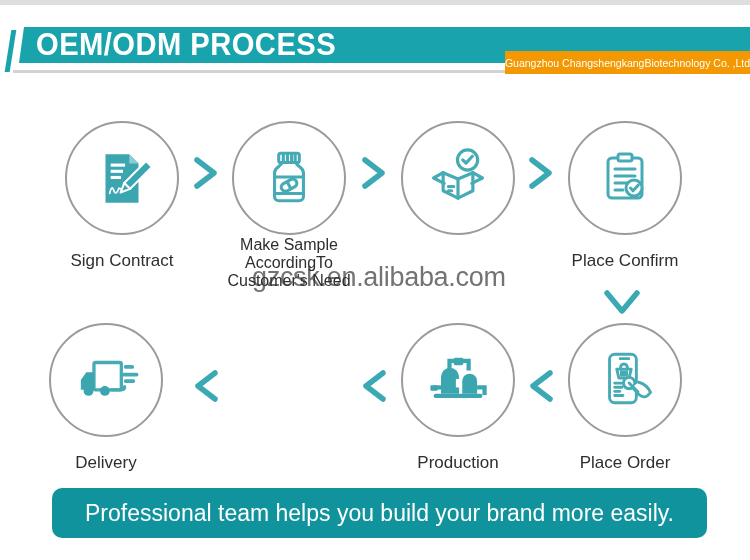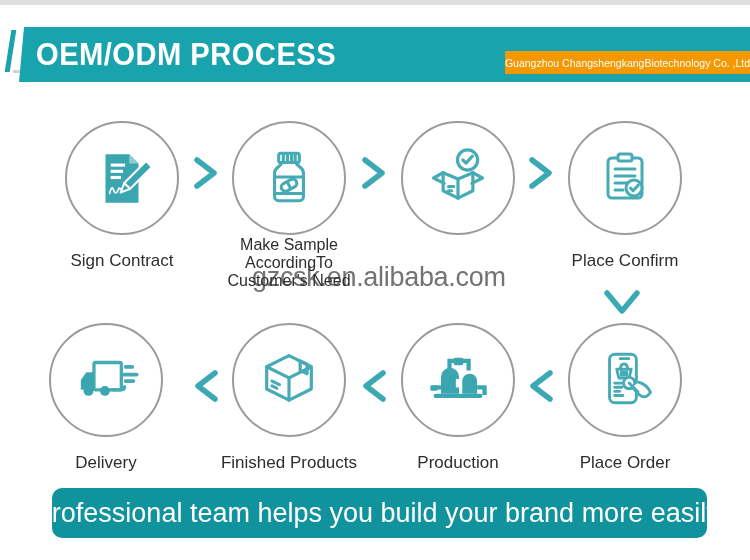--- a/index.html
+++ b/index.html
@@ -1,21 +1,21 @@
 <!DOCTYPE html>
 <html><head>
 <meta charset="utf-8">
 <style>
   html,body{margin:0;padding:0;background:#ffffff;}
   .page{position:relative;width:750px;height:560px;background:#ffffff;overflow:hidden;
         font-family:"Liberation Sans",sans-serif;}
   .top-strip{position:absolute;left:0;top:0;width:750px;height:5px;background:#dedede;}
 
   
-  .hdr-banner{position:absolute;left:0;top:27px;width:750px;height:55px;background:#19a3ac;
+  .hdr-banner{position:absolute;left:0;top:27px;width:750px;height:36px;background:#19a3ac;
               clip-path:polygon(24px 0,100% 0,100% 100%,19px 100%);z-index:3;}
   .hdr-slash{position:absolute;left:8px;top:30px;width:5px;height:42px;background:#19a3ac;
              transform:skewX(-9deg);z-index:3;}
   .hdr-shadow{position:absolute;left:13px;top:70px;width:727px;height:3px;background:#d2d2d2;z-index:2;}
   .hdr-title{position:absolute;left:36px;top:50%;transform:translateY(-50%) scaleX(.94);
              transform-origin:left center;color:#fff;font-size:31px;font-weight:bold;
              letter-spacing:.5px;white-space:nowrap;}
   .ribbon{position:absolute;left:505px;top:51px;width:245px;height:23px;background:#f39800;
           z-index:6;display:flex;align-items:center;justify-content:center;}
   .ribbon span{color:#fff;font-size:10.5px;white-space:nowrap;}
@@ -29,21 +29,21 @@
   .circle{width:110px;height:110px;border:2px solid #9b9b9b;border-radius:50%;
           margin:0 auto;background:#fff;display:flex;align-items:center;justify-content:center;}
   .step-label{margin-top:16px;font-size:17px;color:#2e2e2e;white-space:pre-line;line-height:19px;}
   .step-label.small{font-size:16px;line-height:18px;margin-top:1px;}
 
   .chev{position:absolute;z-index:2;}
 
   
   .footer-banner{position:absolute;left:52px;top:488px;width:655px;height:50px;background:#11939d;
                  border-radius:10px;display:flex;align-items:center;justify-content:center;z-index:4;}
-  .footer-banner span{color:#fff;font-size:27px;white-space:nowrap;}
+  .footer-banner span{color:#fff;font-size:23px;white-space:nowrap;}
 
   svg{display:block;}
 </style>
 </head>
 <body>
 
 <div class="page">
 
   <div class="top-strip"></div>
 
@@ -142,32 +142,20 @@
         <path d="M21 25 h-7 l-5 7 v9 h12 z" fill="#3ba6b0" stroke="none"></path>
         <circle cx="16" cy="42" r="4.5" fill="#3ba6b0" stroke="none"></circle>
         <circle cx="31" cy="42" r="4.5" fill="#3ba6b0" stroke="none"></circle>
         <path d="M37 41 h9 q3 0 3 -3"></path>
         <path d="M50 20 h6 M48 27 h12 M50 33 h7" stroke-width="3.4"></path>
       </svg>
     </div>
     <div class="step-label">Delivery</div>
   </div>
 
-  <div class="step" style="left:209px;top:323px">
-    <div class="circle">
-      <svg width="68" height="68" viewBox="0 0 64 64" fill="none" stroke="#46abb5" stroke-width="3" stroke-linecap="round" stroke-linejoin="round">
-        <path d="M32 9 L53 19.5 32 30 11 19.5 Z"></path>
-        <path d="M11 19.5 v21 l21 10.5 V30"></path>
-        <path d="M53 19.5 v21 l-21 10.5"></path>
-        <path d="M42.5 14 l6.5 3.2 v9 l-6.5 -3.2 z"></path>
-        <path d="M16 33 l7 3.4 M16 37.5 l4.5 2.2"></path>
-      </svg>
-    </div>
-    <div class="step-label">Finished Products</div>
-  </div>
 
   <div class="step" style="left:378px;top:323px">
     <div class="circle">
       <svg width="68" height="68" viewBox="0 0 64 64">
         <g fill="#3ba6b0">
           <rect x="9" y="45" width="46" height="4" rx="2"></rect>
           <path d="M16 45 V29 a8.5 8.5 0 0 1 17 0 v16 z"></path>
           <path d="M36 45 V33 a7 7 0 0 1 14 0 v12 z"></path>
           <rect x="28" y="11" width="9" height="7" rx="1.5"></rect>
           <rect x="6" y="37" width="7" height="5" rx="1"></rect>

